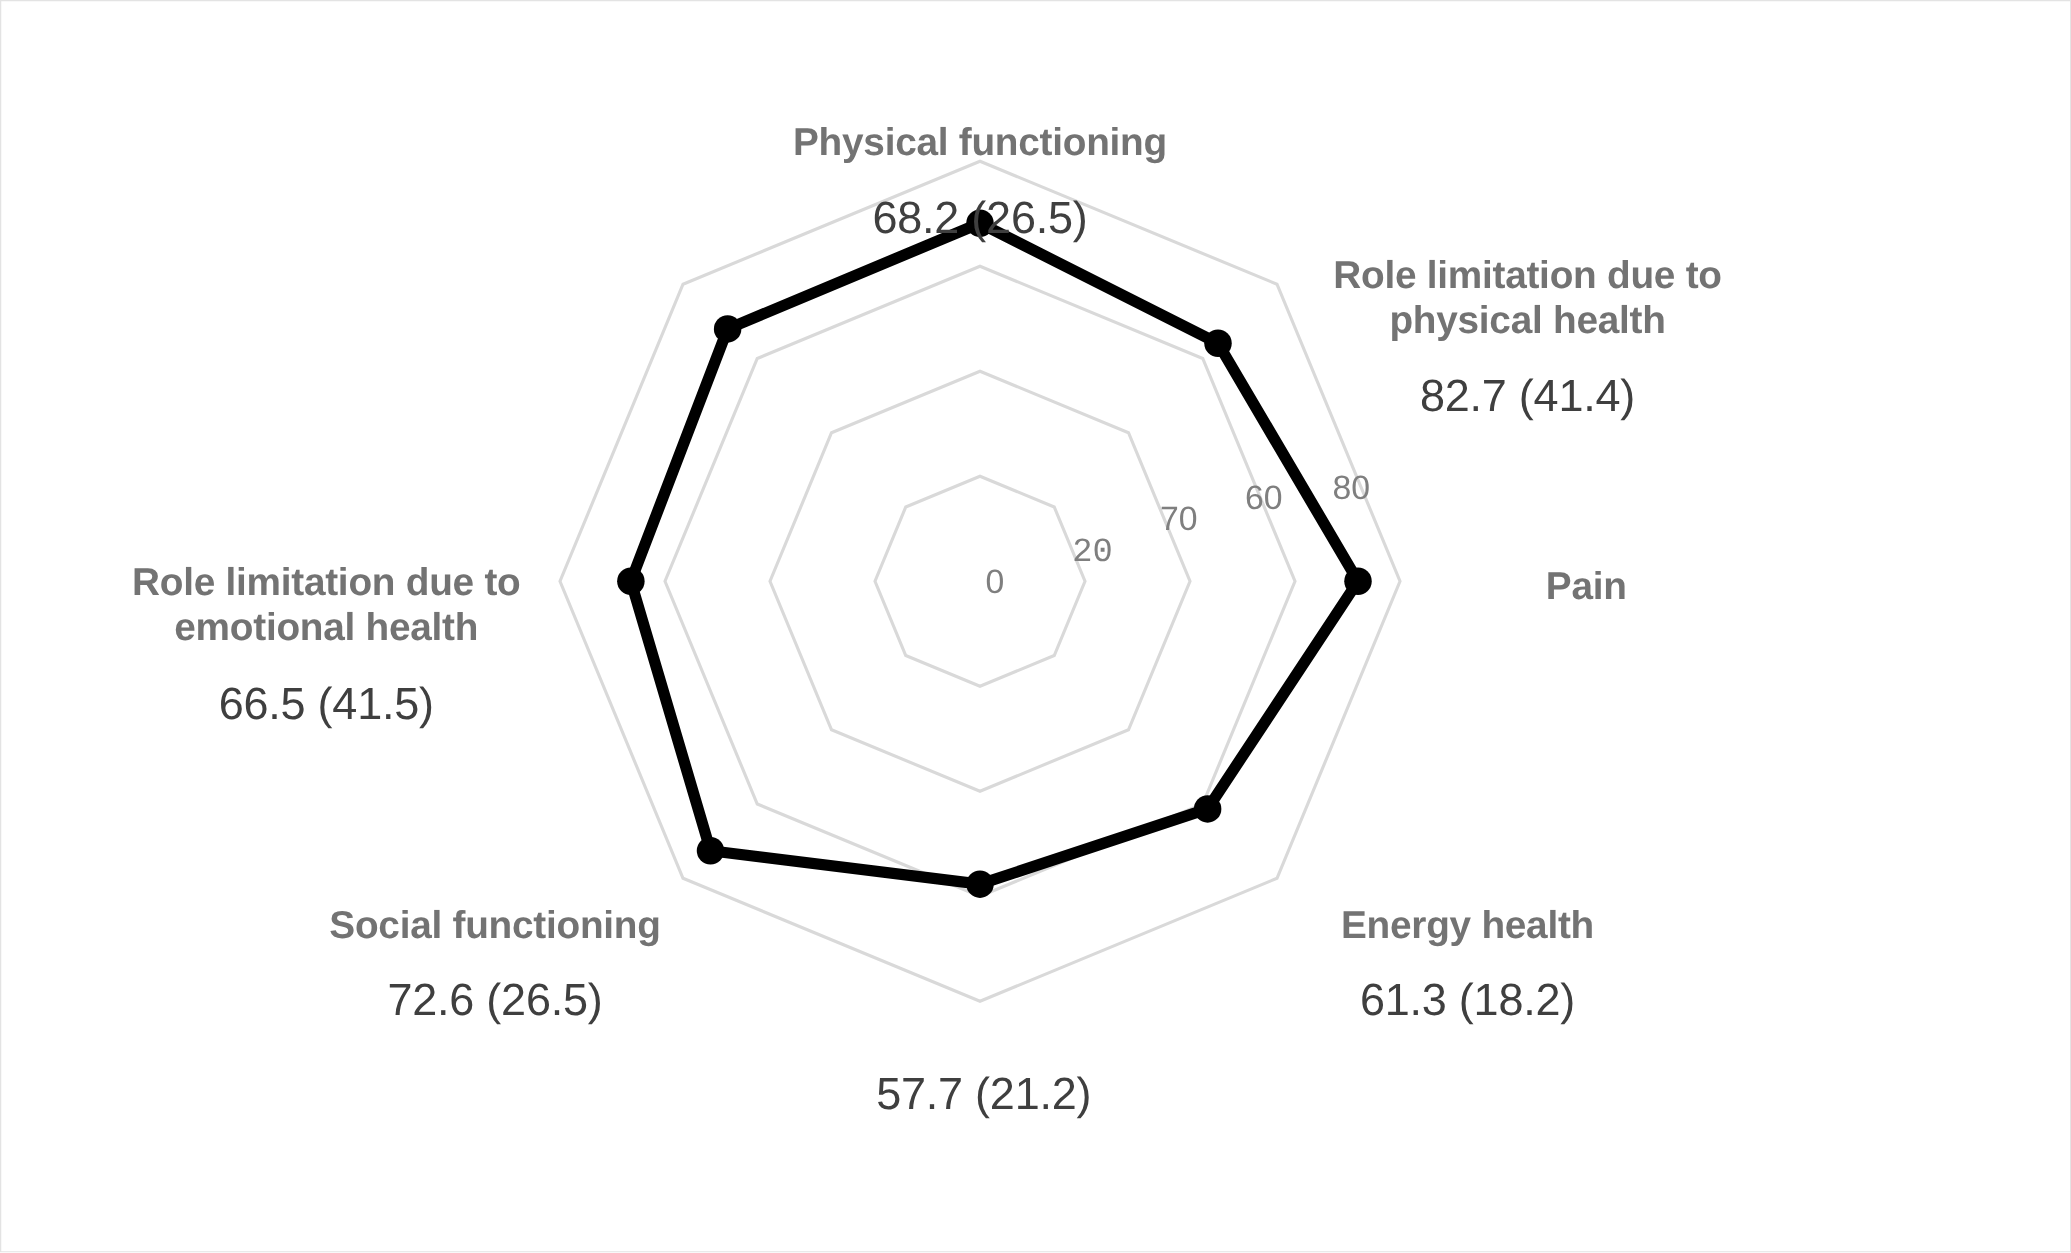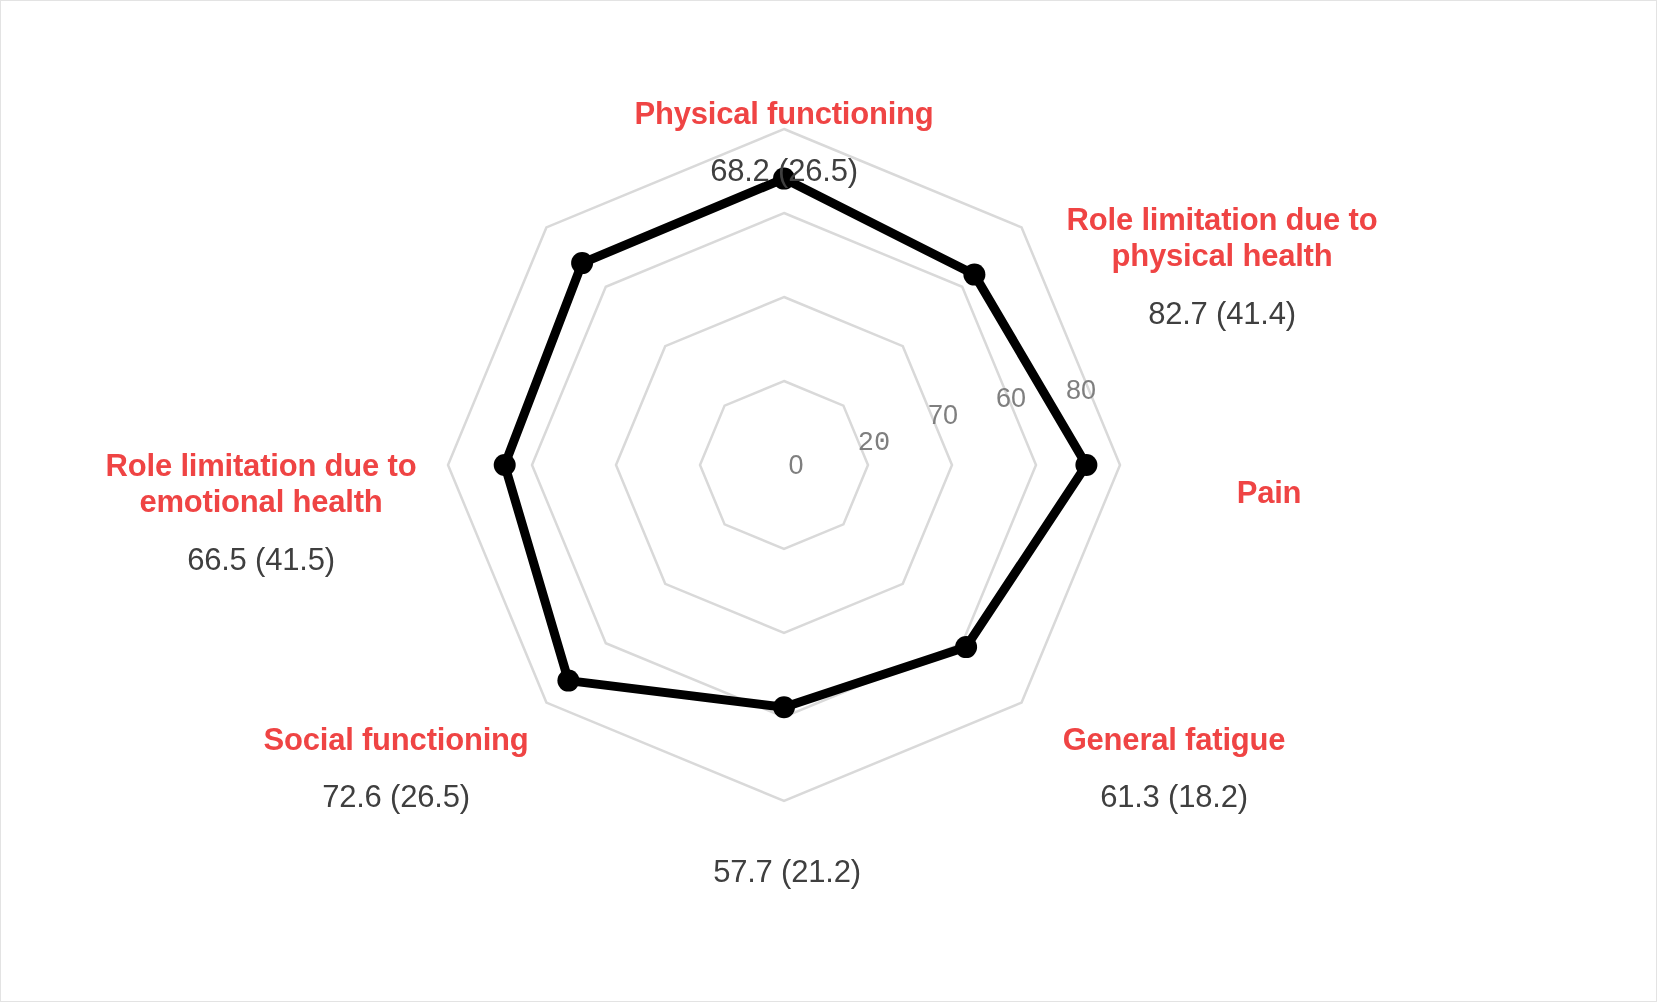--- a/index.html
+++ b/index.html
@@ -28,29 +28,29 @@
   }
   .axis-label {
     position: absolute;
     text-align: center;
     line-height: 1.18;
     white-space: pre-line;
   }
   .axis-label .cat-name {
     display: block;
     font-weight: bold;
-    color: #ef4444;
+    color: #737373;
     font-size: 31px;
     letter-spacing: -0.2px;
   }
   .axis-label .cat-value {
     display: block;
     font-weight: normal;
     color: #3f3f3f;
-    font-size: 31px;
+    font-size: 36px;
     margin-top: 2px;
     letter-spacing: -0.2px;
   }
   .tick-label {
     position: absolute;
     color: #7f7f7f;
     font-size: 27px;
     text-align: center;
     white-space: nowrap;
   }
@@ -84,26 +84,26 @@
     <span class="cat-name">Physical functioning</span>
     <span class="cat-value">68.2 (26.5)</span>
   </div>
 
   <div class="axis-label" style="left:1021px; top:182px; width:400px;">
     <span class="cat-name">Role limitation due to
 physical health</span>
     <span class="cat-value">82.7 (41.4)</span>
   </div>
 
-  <div class="axis-label" style="left:1118px; top:455px; width:300px;">
+  <div class="axis-label" style="left:1118px; top:431px; width:300px;">
     <span class="cat-name">Pain</span>
   </div>
 
   <div class="axis-label" style="left:1008px; top:702px; width:330px;">
-    <span class="cat-name">General fatigue</span>
+    <span class="cat-name">Energy health</span>
     <span class="cat-value">61.3 (18.2)</span>
   </div>
 
   <div class="axis-label" style="left:636px; top:832px; width:300px;">
     <span class="cat-value">57.7 (21.2)</span>
   </div>
 
   <div class="axis-label" style="left:240px; top:702px; width:310px;">
     <span class="cat-name">Social functioning</span>
     <span class="cat-value">72.6 (26.5)</span>

